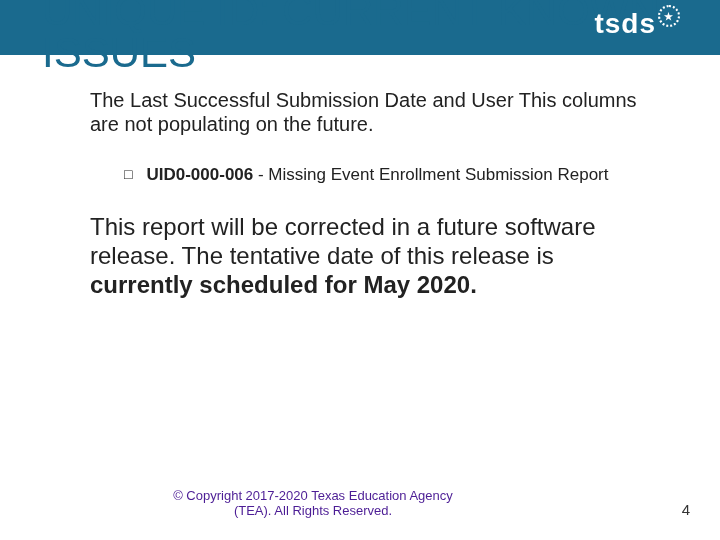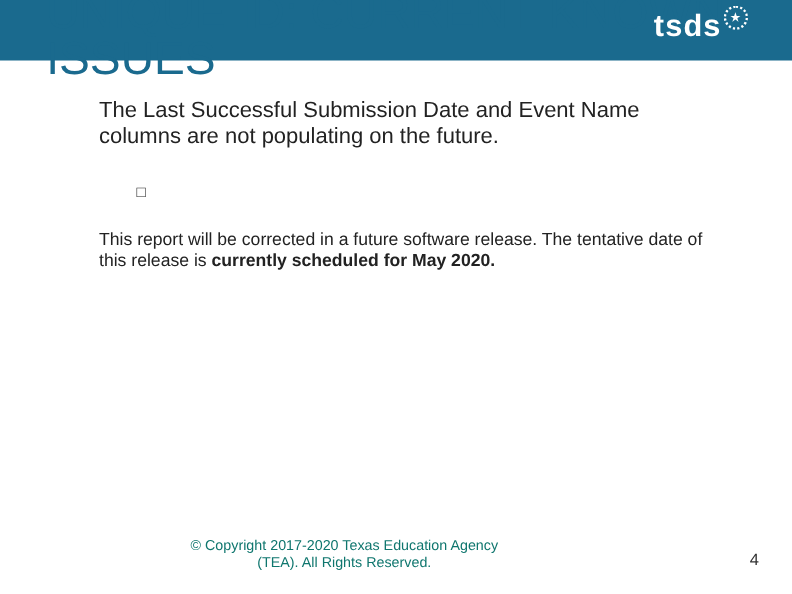--- a/index.html
+++ b/index.html
@@ -10,49 +10,52 @@
 .logo-icon{width:22px;height:22px;position:relative;display:inline-block;top:-8px}
 .logo-icon .ring{position:absolute;inset:0;border:2px dotted #fff;border-radius:50%}
 .logo-icon .star{position:absolute;left:50%;top:50%;transform:translate(-50%,-50%);color:#fff;font-size:10px}
 .body-area{position:absolute;top:88px;left:90px;right:60px}
 .intro{font-size:20px;line-height:1.2;font-weight:400}
 .intro b{font-weight:400}
 .bullets{margin:28px 0 28px 34px}
 .bullet{display:flex;gap:14px;font-size:17px;line-height:1.25}
 .bullet .box{font-size:14px;line-height:1;margin-top:3px}
 .bullet b{font-weight:700}
-.closing{font-size:16px;line-height:1.2}
+.closing{font-size:24px;line-height:1.2}
 .closing b{font-weight:700}
 .footer{position:absolute;bottom:22px;left:0;right:0;display:flex;align-items:flex-end}
-.copyright{flex:1;text-align:center;font-size:13px;color:#0f766e}
+.copyright{flex:1;text-align:center;font-size:13px;color:#4c1d95}
 .pagenum{width:64px;text-align:right;padding-right:30px;font-size:15px;color:#333}
 </style>
 </head>
 <body>
 
 <div class="headerbar"></div>
 
 <div class="slide-title">UNIQUE ID: CURRENT KNOWN ISSUES</div>
 
 <div class="logo">
   <span>tsds</span>
   <span class="logo-icon">
     <span class="ring"></span>
     <span class="star">★</span>
   </span>
 </div>
 
 <div class="body-area">
   <div class="intro">
-    <span>The </span><b>Last Successful Submission Date</b><span> and </span><b>Event Name</b><span> columns are not populating on the future.</span>
+    <span>The </span><b>Last Successful Submission Date</b><span> and </span><b>User This</b><span> columns are not populating on the future.</span>
   </div>
 
   <div class="bullets">
     <div class="bullet">
       <span class="box">□</span>
+      <span>
+        <b>UID0-000-006</b><span> - Missing Event Enrollment Submission Report</span>
+      </span>
     </div>
   </div>
 
   <div class="closing">
     <span>This report will be corrected in a future software release.  The tentative date of this release is </span><b>currently scheduled for May 2020.</b><span></span>
   </div>
 </div>
 
 <div class="footer">
   <div class="copyright">

